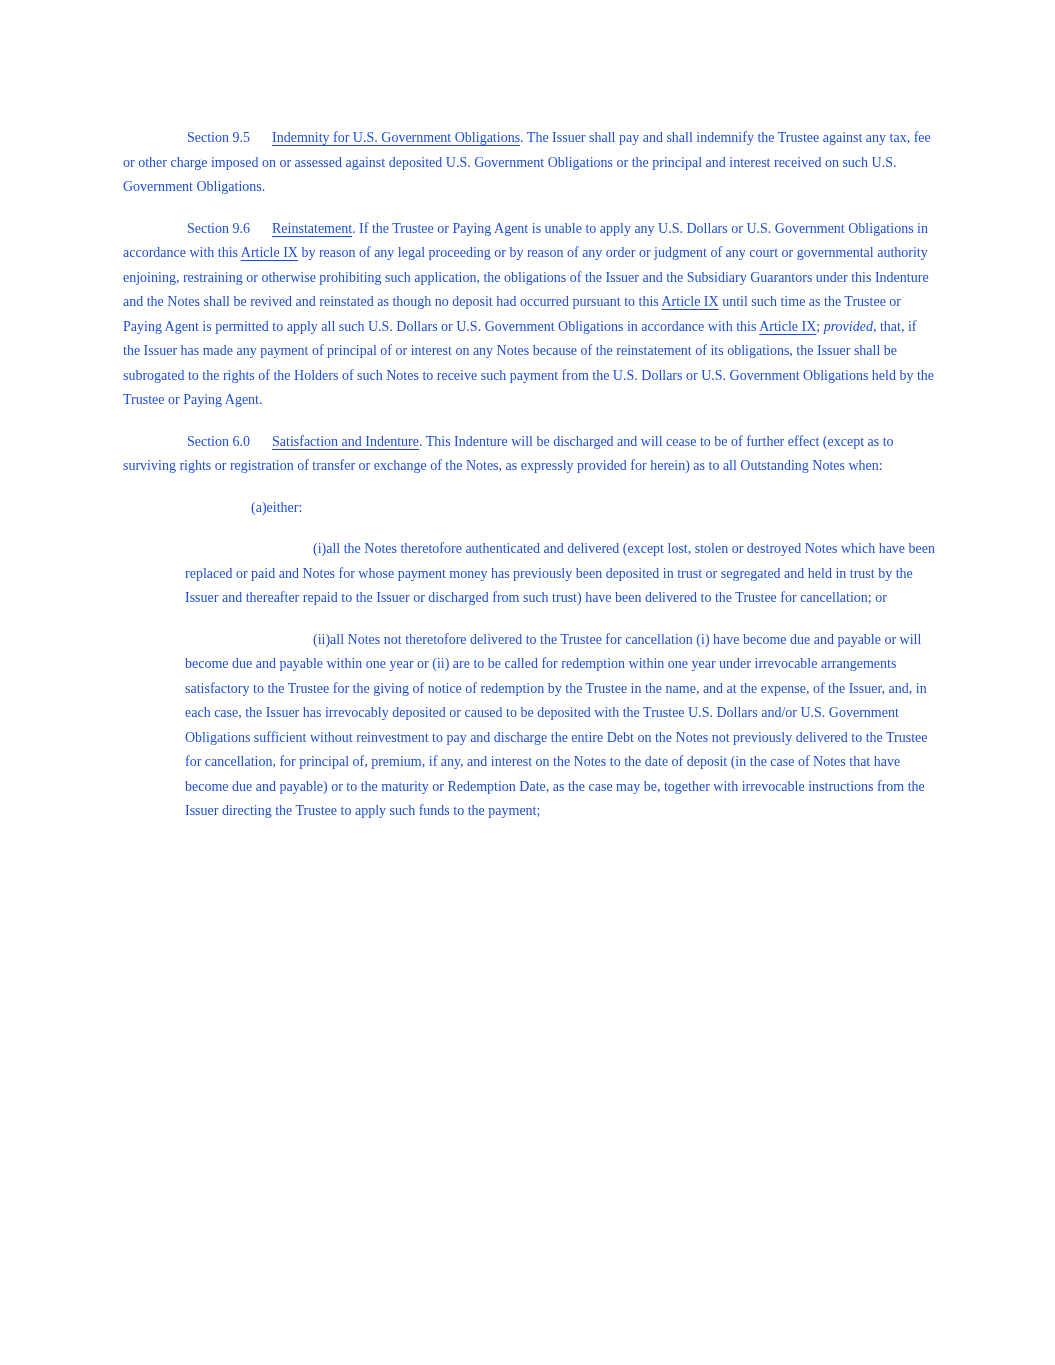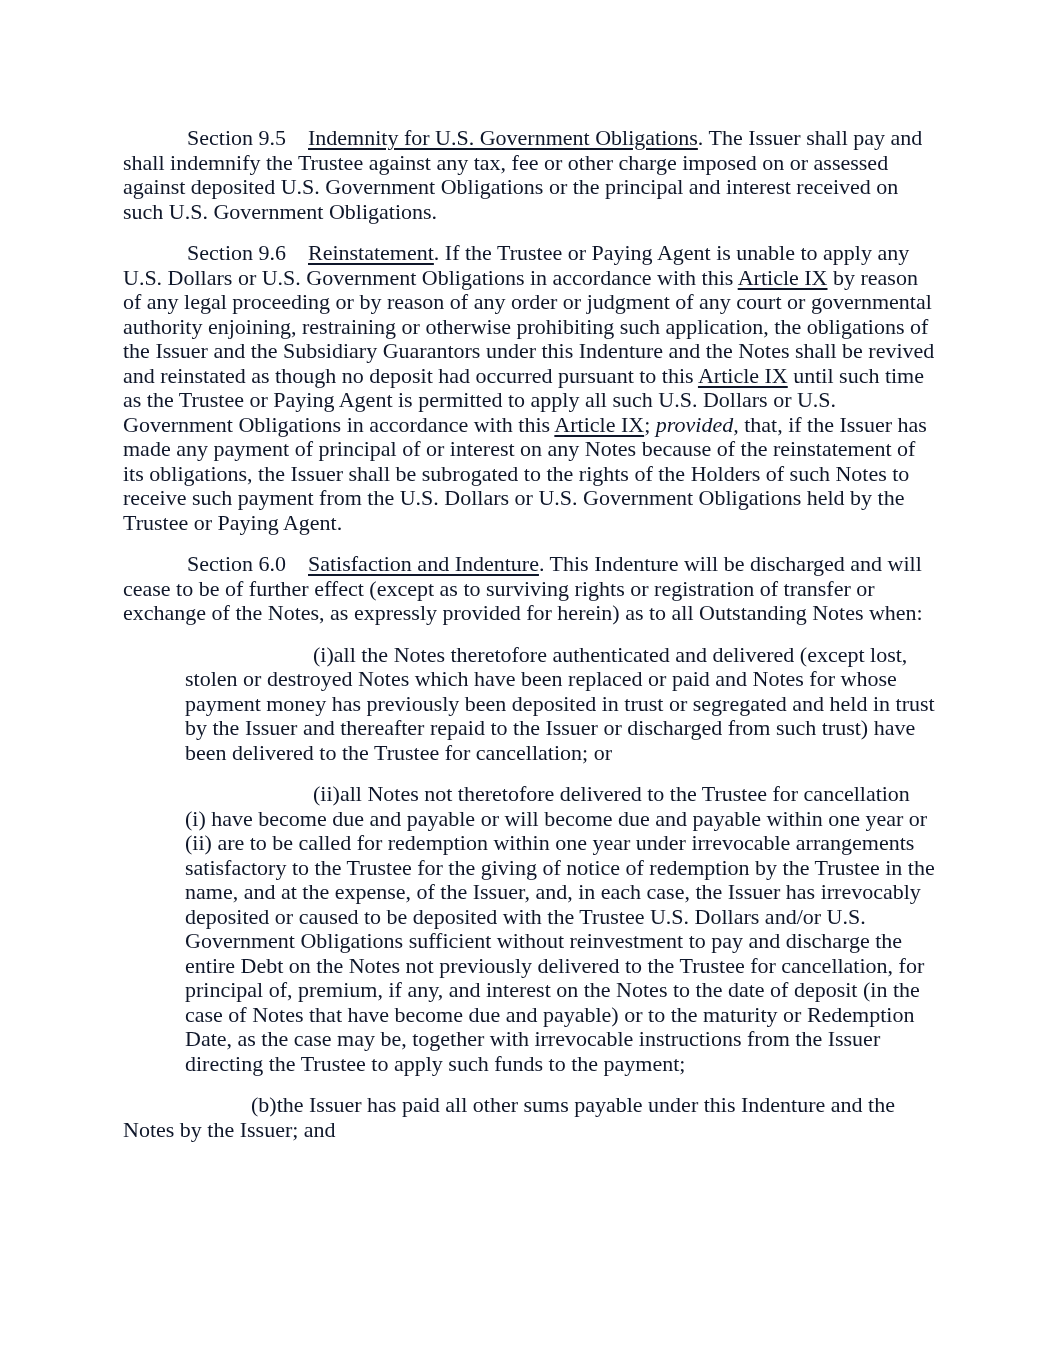--- a/index.html
+++ b/index.html
@@ -5,23 +5,23 @@
   html, body {
     margin: 0;
     padding: 0;
     background: #ffffff;
   }
   .page {
     position: relative;
     width: 1055px;
     height: 1365px;
     background: #ffffff;
-    color: #0f172a;
+    color: #1d4ed8;
     font-family: "Liberation Serif", "DejaVu Serif", serif;
-    font-size: 22px;
+    font-size: 14px;
     line-height: 24.5px;
     overflow: hidden;
   }
   .content {
     position: absolute;
     left: 123px;
     top: 126px;
     width: 812px;
   }
   p.para {
@@ -58,17 +58,17 @@
   }
 </style>
 </head>
 <body>
 
 <div class="page">
   <div class="content">
     <p class="para"><span>Section 9.5</span><span class="tab"></span><span class="u">Indemnity for U.S. Government Obligations</span><span>. The Issuer shall pay and shall indemnify the Trustee against any tax, fee or other charge imposed on or assessed against deposited U.S. Government Obligations or the principal and interest received on such U.S. Government Obligations.</span></p>
     <p class="para"><span>Section 9.6</span><span class="tab"></span><span class="u">Reinstatement</span><span>. If the Trustee or Paying Agent is unable to apply any U.S. Dollars or U.S. Government Obligations in accordance with this </span><span class="u">Article IX</span><span> by reason of any legal proceeding or by reason of any order or judgment of any court or governmental authority enjoining, restraining or otherwise prohibiting such application, the obligations of the Issuer and the Subsidiary Guarantors under this Indenture and the Notes shall be revived and reinstated as though no deposit had occurred pursuant to this </span><span class="u">Article IX</span><span> until such time as the Trustee or Paying Agent is permitted to apply all such U.S. Dollars or U.S. Government Obligations in accordance with this </span><span class="u">Article IX</span><span>; </span><span class="i">provided,</span><span> that, if the Issuer has made any payment of principal of or interest on any Notes because of the reinstatement of its obligations, the Issuer shall be subrogated to the rights of the Holders of such Notes to receive such payment from the U.S. Dollars or U.S. Government Obligations held by the Trustee or Paying Agent.</span></p>
     <p class="para"><span>Section 6.0</span><span class="tab"></span><span class="u">Satisfaction and Indenture</span><span>. This Indenture will be discharged and will cease to be of further effect (except as to surviving rights or registration of transfer or exchange of the Notes, as expressly provided for herein) as to all Outstanding Notes when:</span></p>
+    <p class="para"><span class="label">(a)</span><span>either:</span></p>
     <p class="para list"><span class="label">(i)</span><span>all the Notes theretofore authenticated and delivered (except lost, stolen or destroyed Notes which have been replaced or paid and Notes for whose payment money has previously been deposited in trust or segregated and held in trust by the Issuer and thereafter repaid to the Issuer or discharged from such trust) have been delivered to the Trustee for cancellation; or</span></p>
     <p class="para list"><span class="label">(ii)</span><span>all Notes not theretofore delivered to the Trustee for cancellation (i) have become due and payable or will become due and payable within one year or (ii) are to be called for redemption within one year under irrevocable arrangements satisfactory to the Trustee for the giving of notice of redemption by the Trustee in the name, and at the expense, of the Issuer, and, in each case, the Issuer has irrevocably deposited or caused to be deposited with the Trustee U.S. Dollars and/or U.S. Government Obligations sufficient without reinvestment to pay and discharge the entire Debt on the Notes not previously delivered to the Trustee for cancellation, for principal of, premium, if any, and interest on the Notes to the date of deposit (in the case of Notes that have become due and payable) or to the maturity or Redemption Date, as the case may be, together with irrevocable instructions from the Issuer directing the Trustee to apply such funds to the payment;</span></p>
-    <p class="para"><span class="label">(b)</span><span>the Issuer has paid all other sums payable under this Indenture and the Notes by the Issuer; and</span></p>
   </div>
 </div>
 
 </body></html>

